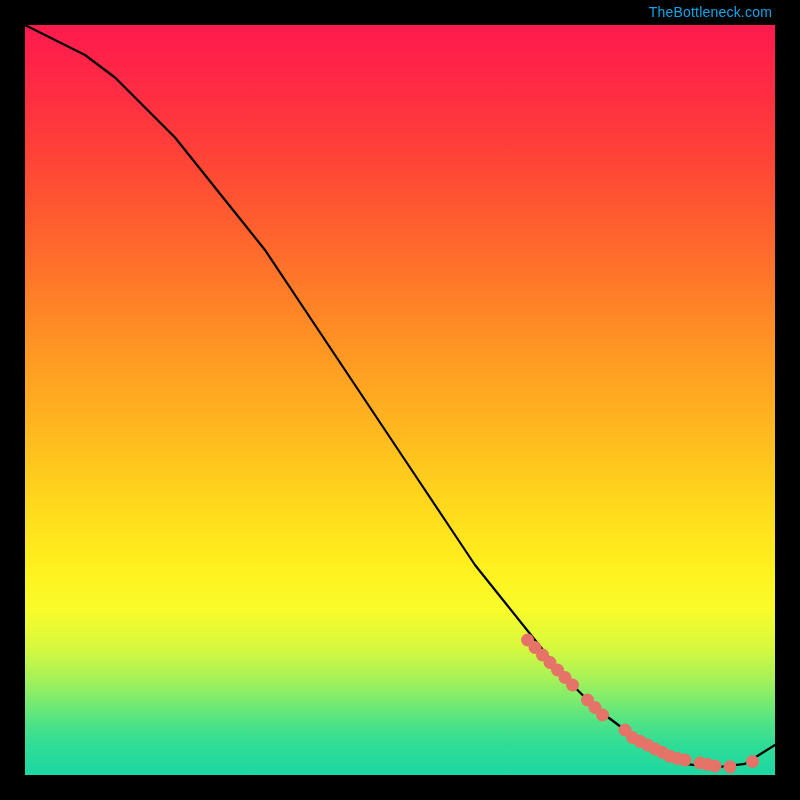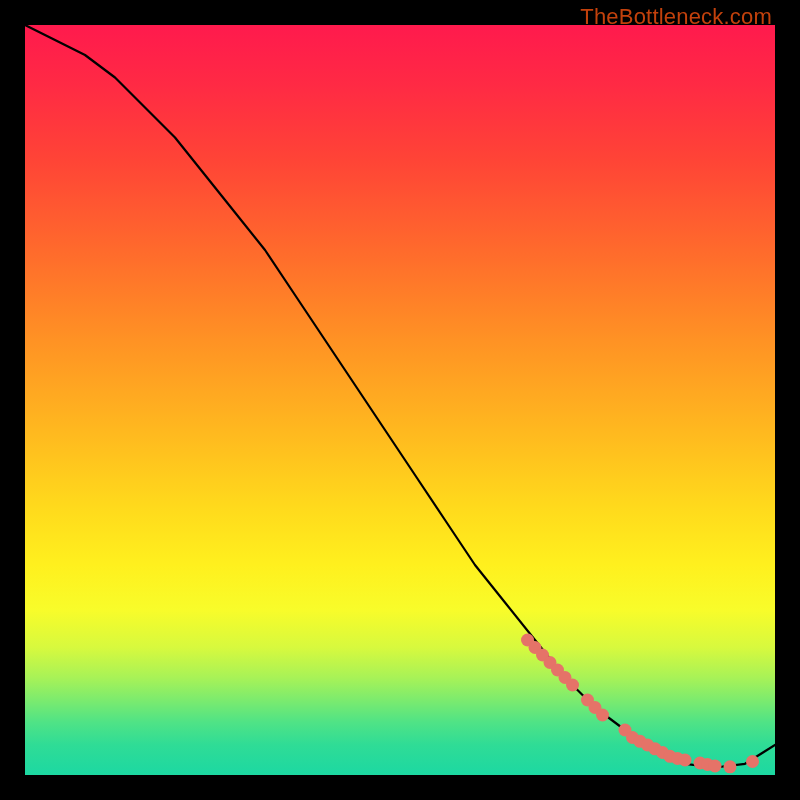--- a/index.html
+++ b/index.html
@@ -40,22 +40,22 @@
       #7ceb6e 90%,
       #4fe386 93%,
       #2fdc96 96%,
       #1cd8a2 100%
     );
   }
   .watermark {
     position: absolute;
     top: 4px;
     right: 28px;
-    color: #c2410c;
-    font-size: 22px;
+    color: #0ea5e9;
+    font-size: 14px;
     font-weight: 500;
     letter-spacing: 0.2px;
   }
   svg.overlay {
     position: absolute;
     left: 0;
     top: 0;
     width: 750px;
     height: 750px;
   }

